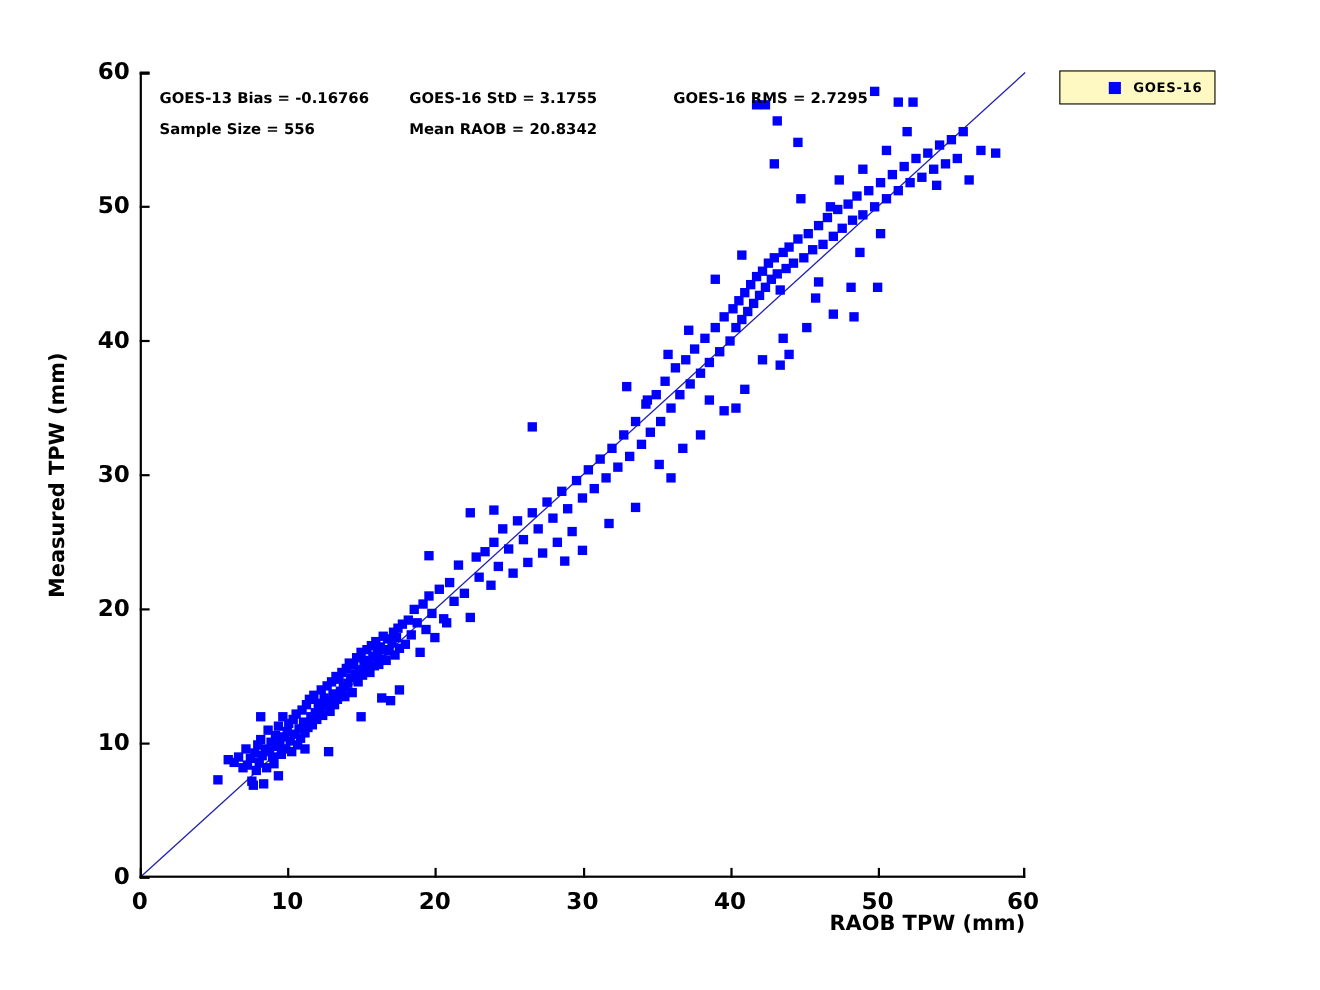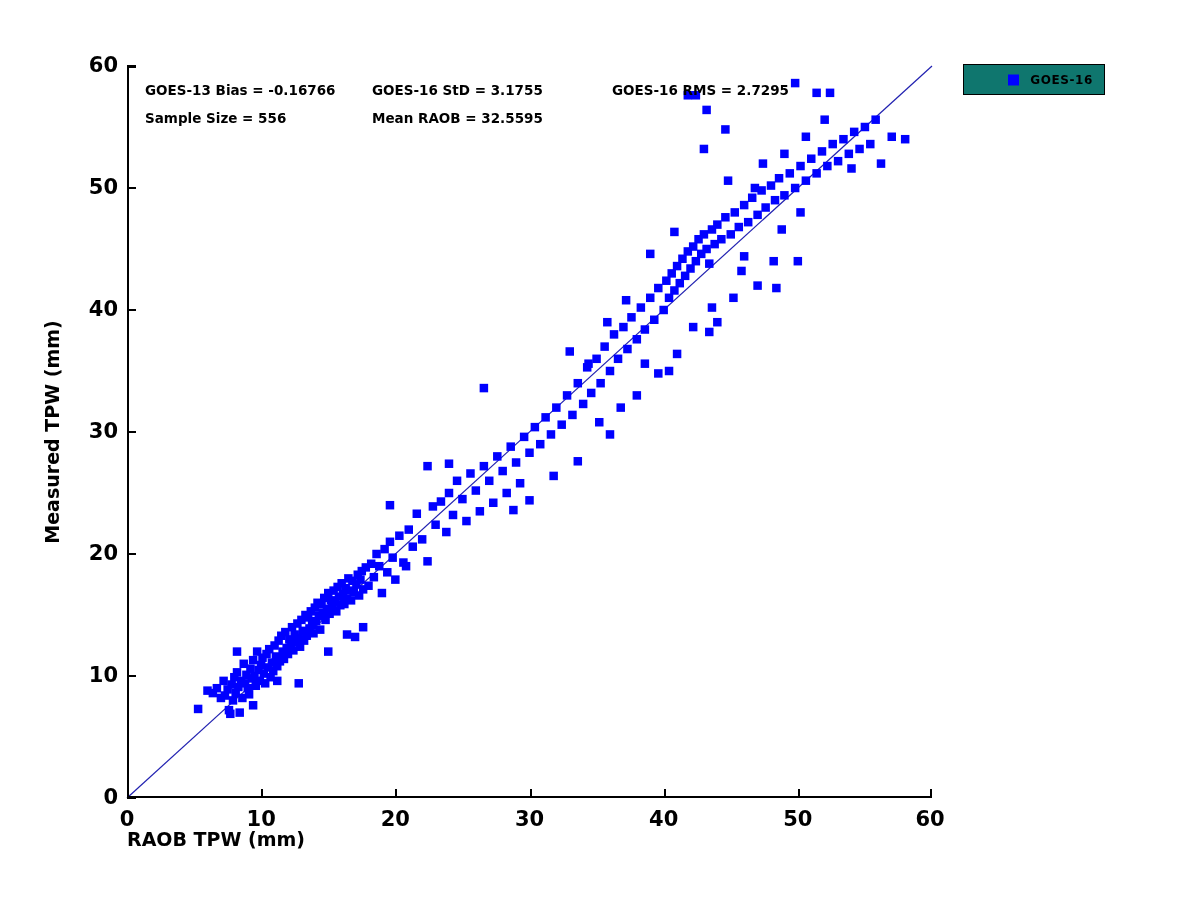--- a/index.html
+++ b/index.html
@@ -111,21 +111,21 @@
     color: #000;
     white-space: nowrap;
   }
 
   
   #xlabel {
     position: absolute;
     left: 127px;
     top: 828px;
     width: 805px;
-    text-align: left;
+    text-align: right;
     font-size: 19px;
     font-weight: bold;
     color: #000;
   }
   #ylabel {
     position: absolute;
     left: 52px;
     top: 432px;
     width: 300px;
     transform: translate(-50%, -50%) rotate(-90deg);
@@ -150,21 +150,21 @@
   #stat-mean   { left: 372px; top: 110px; }
 
   
   #legend {
     position: absolute;
     left: 963px;
     top: 64px;
     width: 142px;
     height: 31px;
     border: 1.5px solid #000;
-    background: #0f766e;
+    background: #fef9c3;
     box-sizing: border-box;
   }
   #legend-swatch {
     position: absolute;
     left: 44px;
     top: 50%;
     transform: translateY(-50%);
     width: 11px;
     height: 11px;
     background: #0000ff;
@@ -536,20 +536,20 @@
       </div>
   </div>
 
   <div id="xlabel">RAOB TPW (mm)</div>
   <div id="ylabel">Measured TPW (mm)</div>
 
   <div class="stat" id="stat-bias">GOES-13 Bias = -0.16766</div>
   <div class="stat" id="stat-std">GOES-16 StD = 3.1755</div>
   <div class="stat" id="stat-rms">GOES-16 RMS = 2.7295</div>
   <div class="stat" id="stat-n">Sample Size = 556</div>
-  <div class="stat" id="stat-mean">Mean RAOB = 32.5595</div>
+  <div class="stat" id="stat-mean">Mean RAOB = 20.8342</div>
 
   <div id="legend">
     <div id="legend-swatch"></div>
     <div id="legend-label">GOES-16</div>
   </div>
 
 </div>
 
 </body></html>

